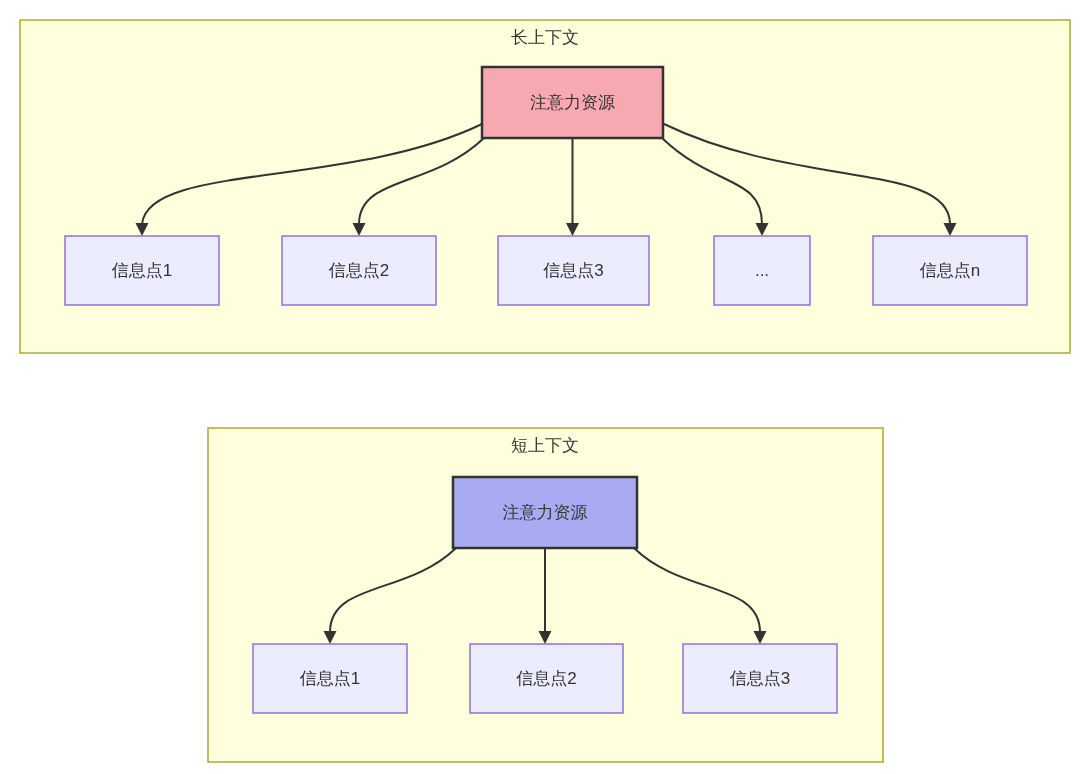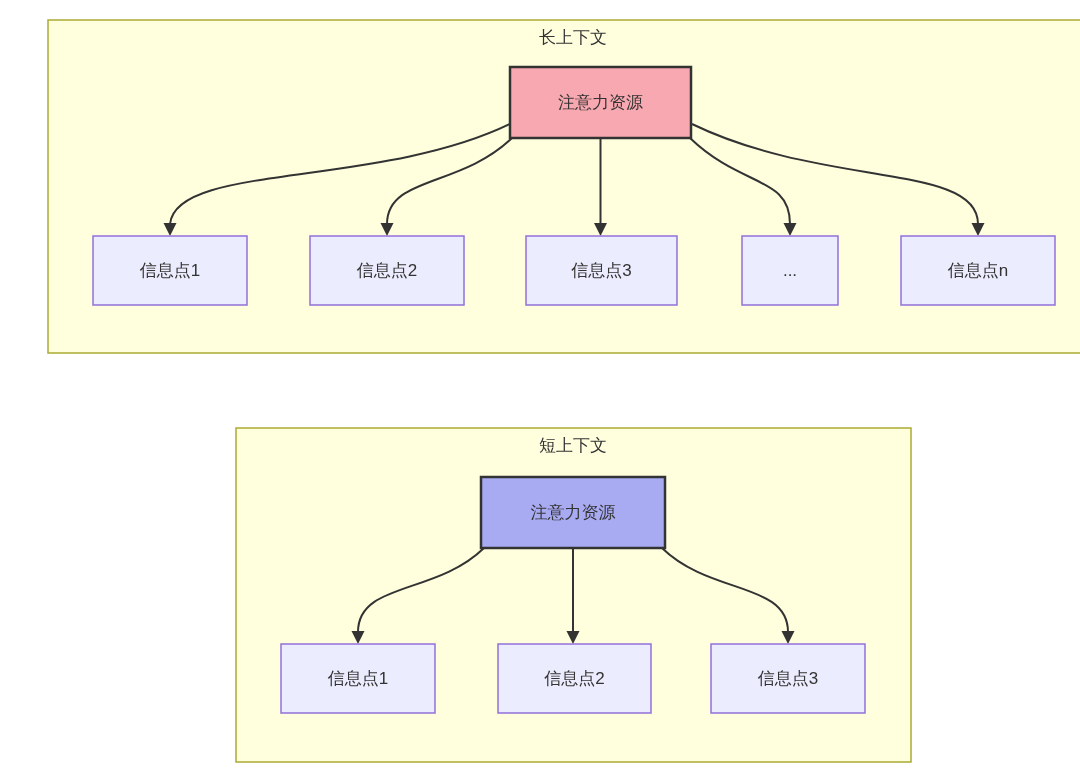--- a/index.html
+++ b/index.html
@@ -1,16 +1,16 @@
 <!DOCTYPE html>
 <html><head>
 <meta charset="utf-8">
 <style>
   html,body { margin:0; padding:0; background:#ffffff; }
-  .stage { position:relative; width:874px; height:774px; background:#ffffff;padding-left:28px; }
+  .stage { position:relative; width:874px; height:774px; background:#ffffff; }
   svg { display:block; }
   .container-rect { fill:#ffffde; stroke:#aaaa33; stroke-width:1.5; }
   .info-node { fill:#ececff; stroke:#9370db; stroke-width:1.5; }
   .attn-long { fill:#f8a8b0; stroke:#333333; stroke-width:2.5; }
   .attn-short { fill:#a8aaf2; stroke:#333333; stroke-width:2.5; }
   .edge { fill:none; stroke:#333333; stroke-width:2; }
   .arrowhead { fill:#333333; stroke:none; }
   text {
     font-family:"Liberation Sans","DejaVu Sans",sans-serif;
     font-size:17px; fill:#333333; text-anchor:middle;

